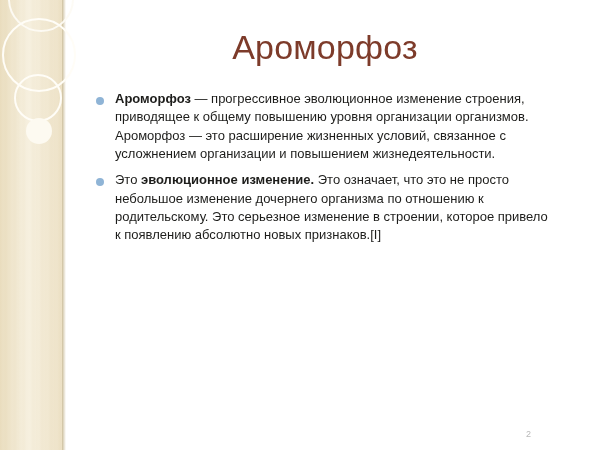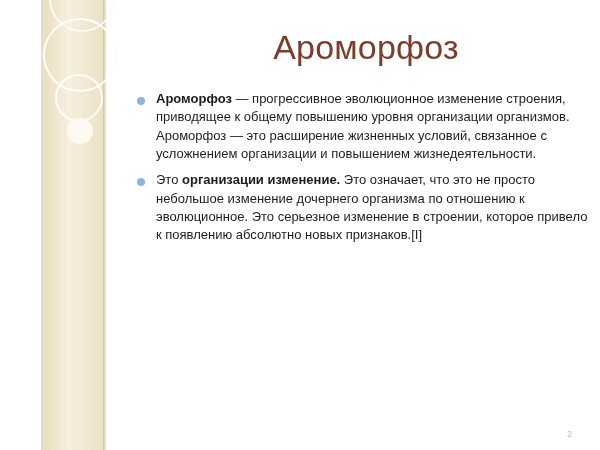--- a/index.html
+++ b/index.html
@@ -12,21 +12,20 @@
     background: #ffffff;
     font-family: "Liberation Sans", sans-serif;
     overflow: hidden;
   }
   .slide {
     position: relative;
     width: 548px;
     height: 450px;
     background: #ffffff;
     overflow: hidden;
-    margin-left: 41px;
   }
   
   .left-band {
     position: absolute;
     left: 0;
     top: 0;
     width: 62px;
     height: 450px;
     background: repeating-linear-gradient(
       to right,
@@ -166,21 +165,21 @@
     <div class="bullet-row">
       <span class="bullet-dot"></span>
       <div class="bullet-text">
         <b>Ароморфоз</b><span>  — прогрессивное эволюционное изменение строения, приводящее к общему повышению уровня организации организмов. Ароморфоз — это расширение жизненных условий, связанное с усложнением организации и повышением жизнедеятельности.</span>
       </div>
     </div>
 
     <div class="bullet-row">
       <span class="bullet-dot"></span>
       <div class="bullet-text">
-        <span>Это </span><b>организации изменение.</b><span> Это означает, что это не просто небольшое  изменение дочернего организма по отношению к эволюционное. Это серьезное изменение в строении, которое привело к появлению абсолютно новых признаков.[I]</span>
+        <span>Это </span><b>эволюционное изменение.</b><span> Это означает, что это не просто небольшое  изменение дочернего организма по отношению к родительскому. Это серьезное изменение в строении, которое привело к появлению абсолютно новых признаков.[I]</span>
       </div>
     </div>
 
   </div>
 
   <div class="page-number">2</div>
 
 </div>
 
 </body></html>

